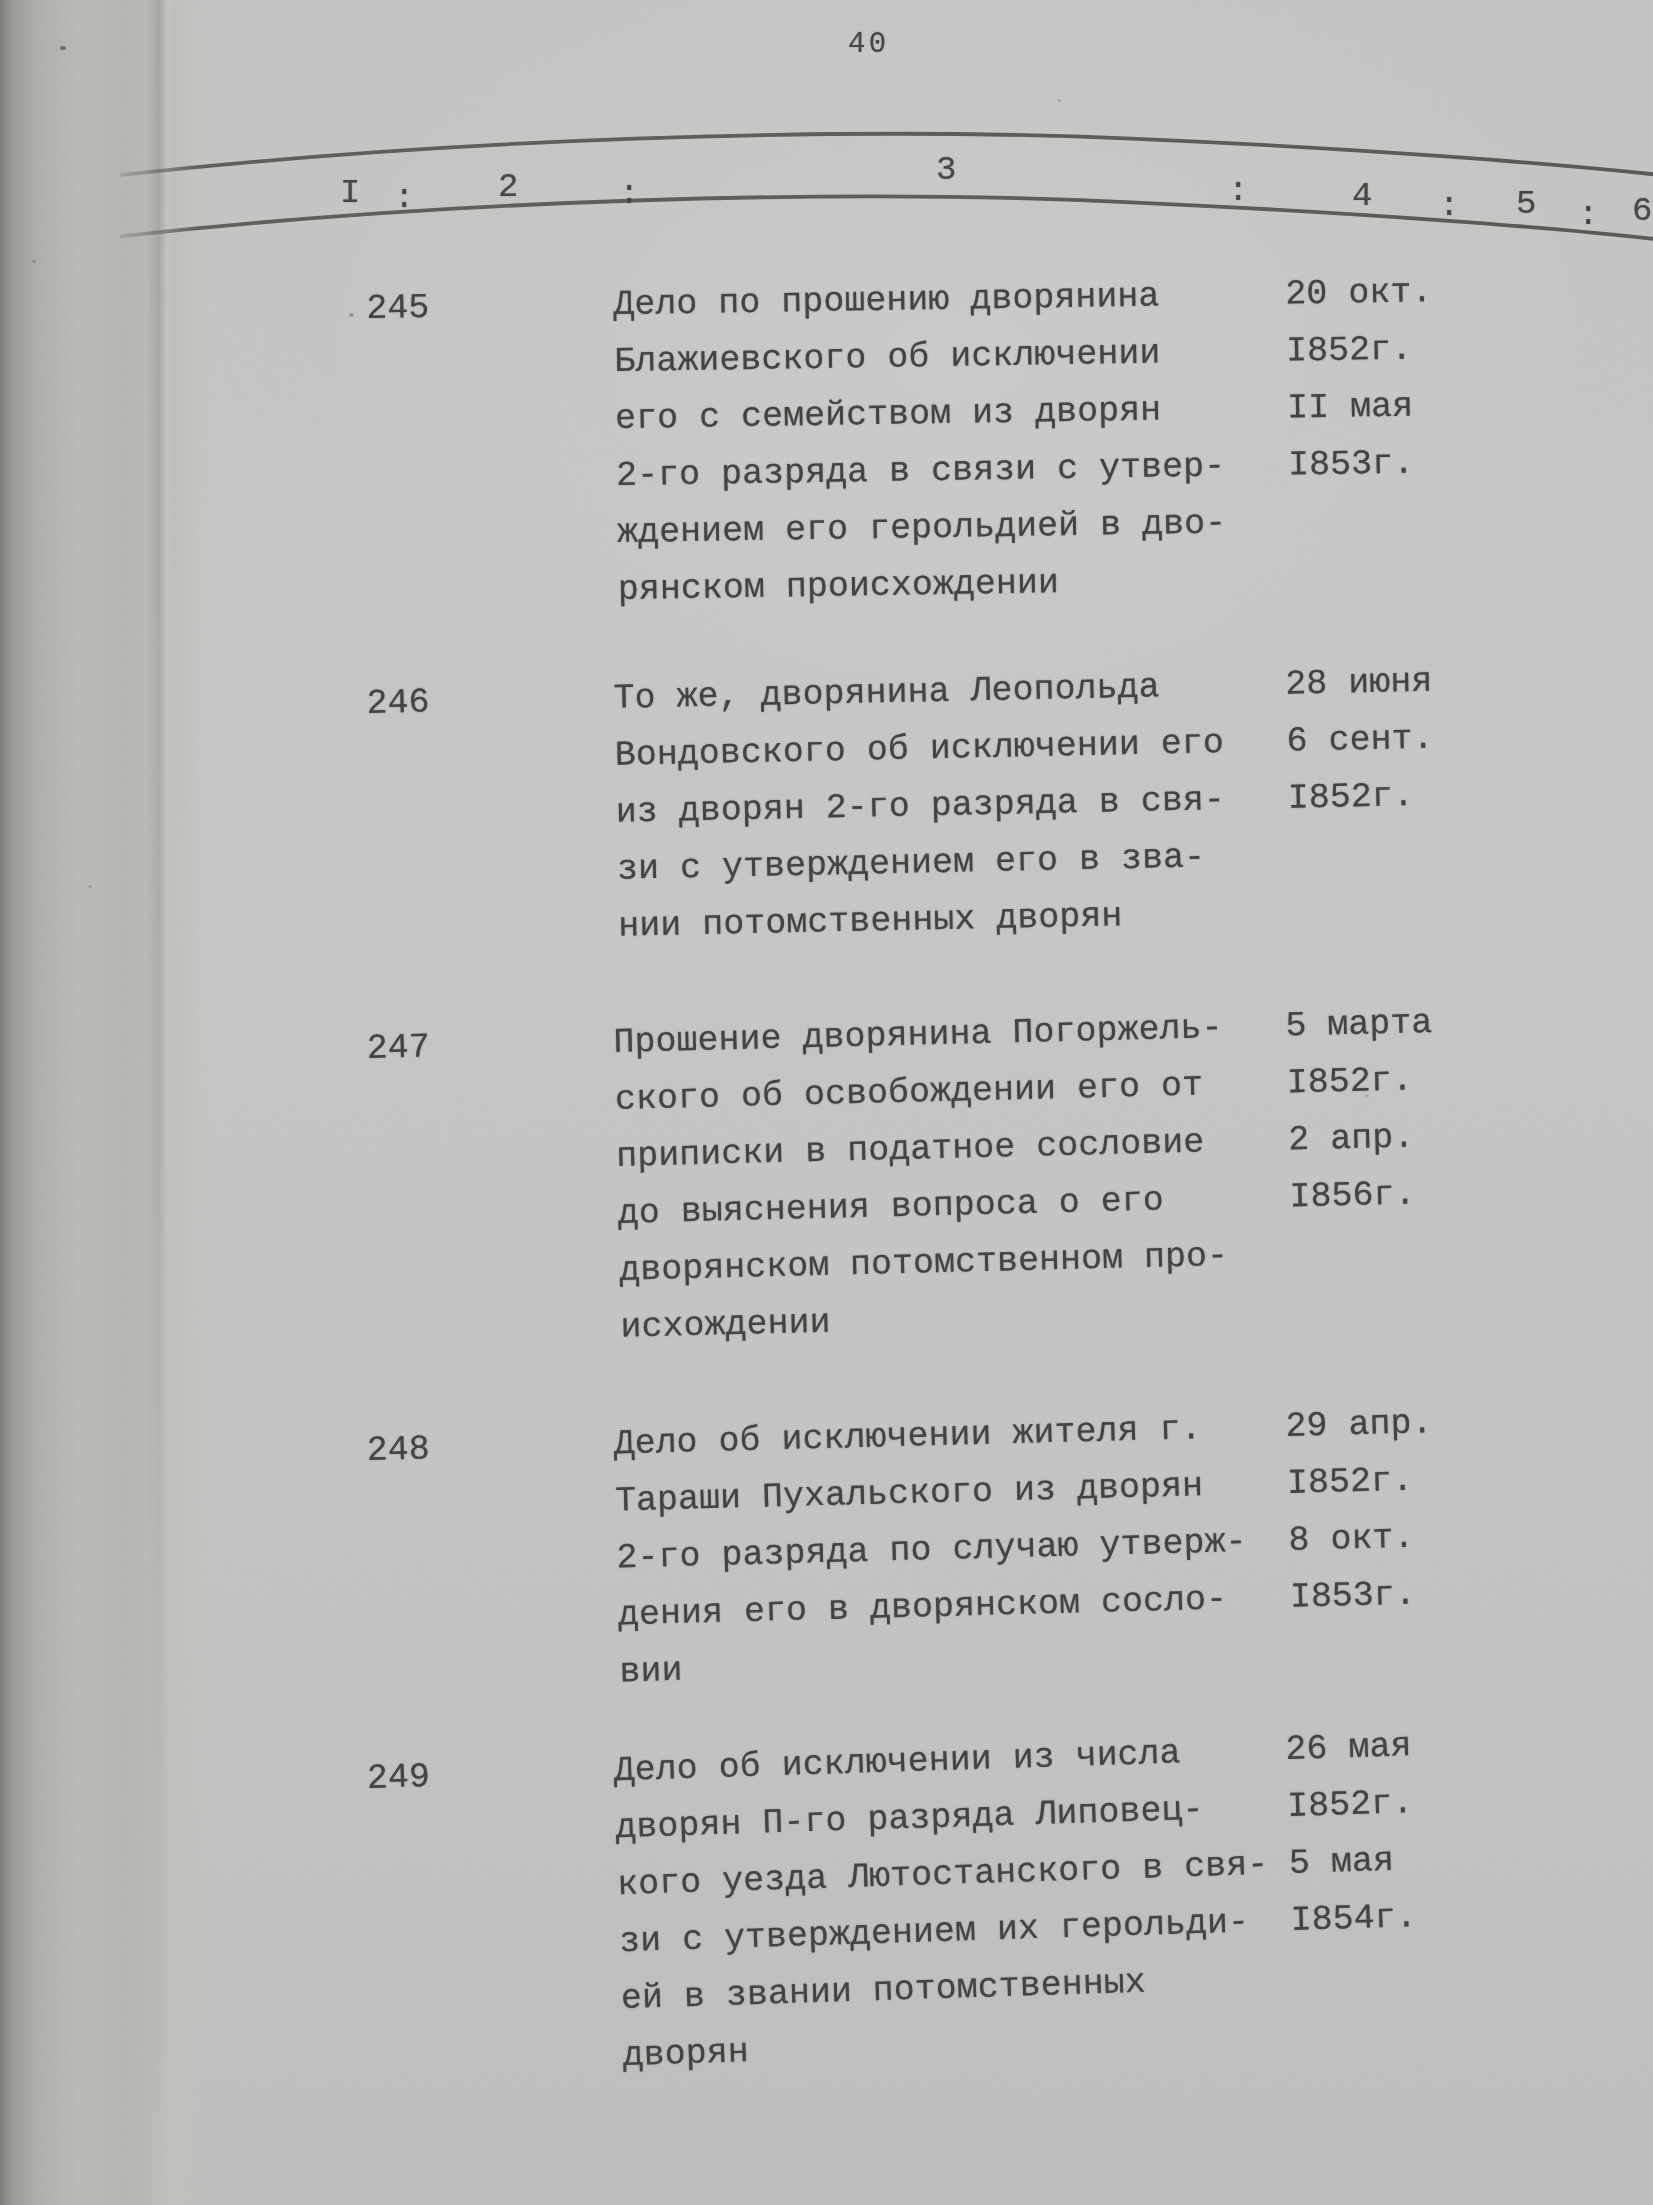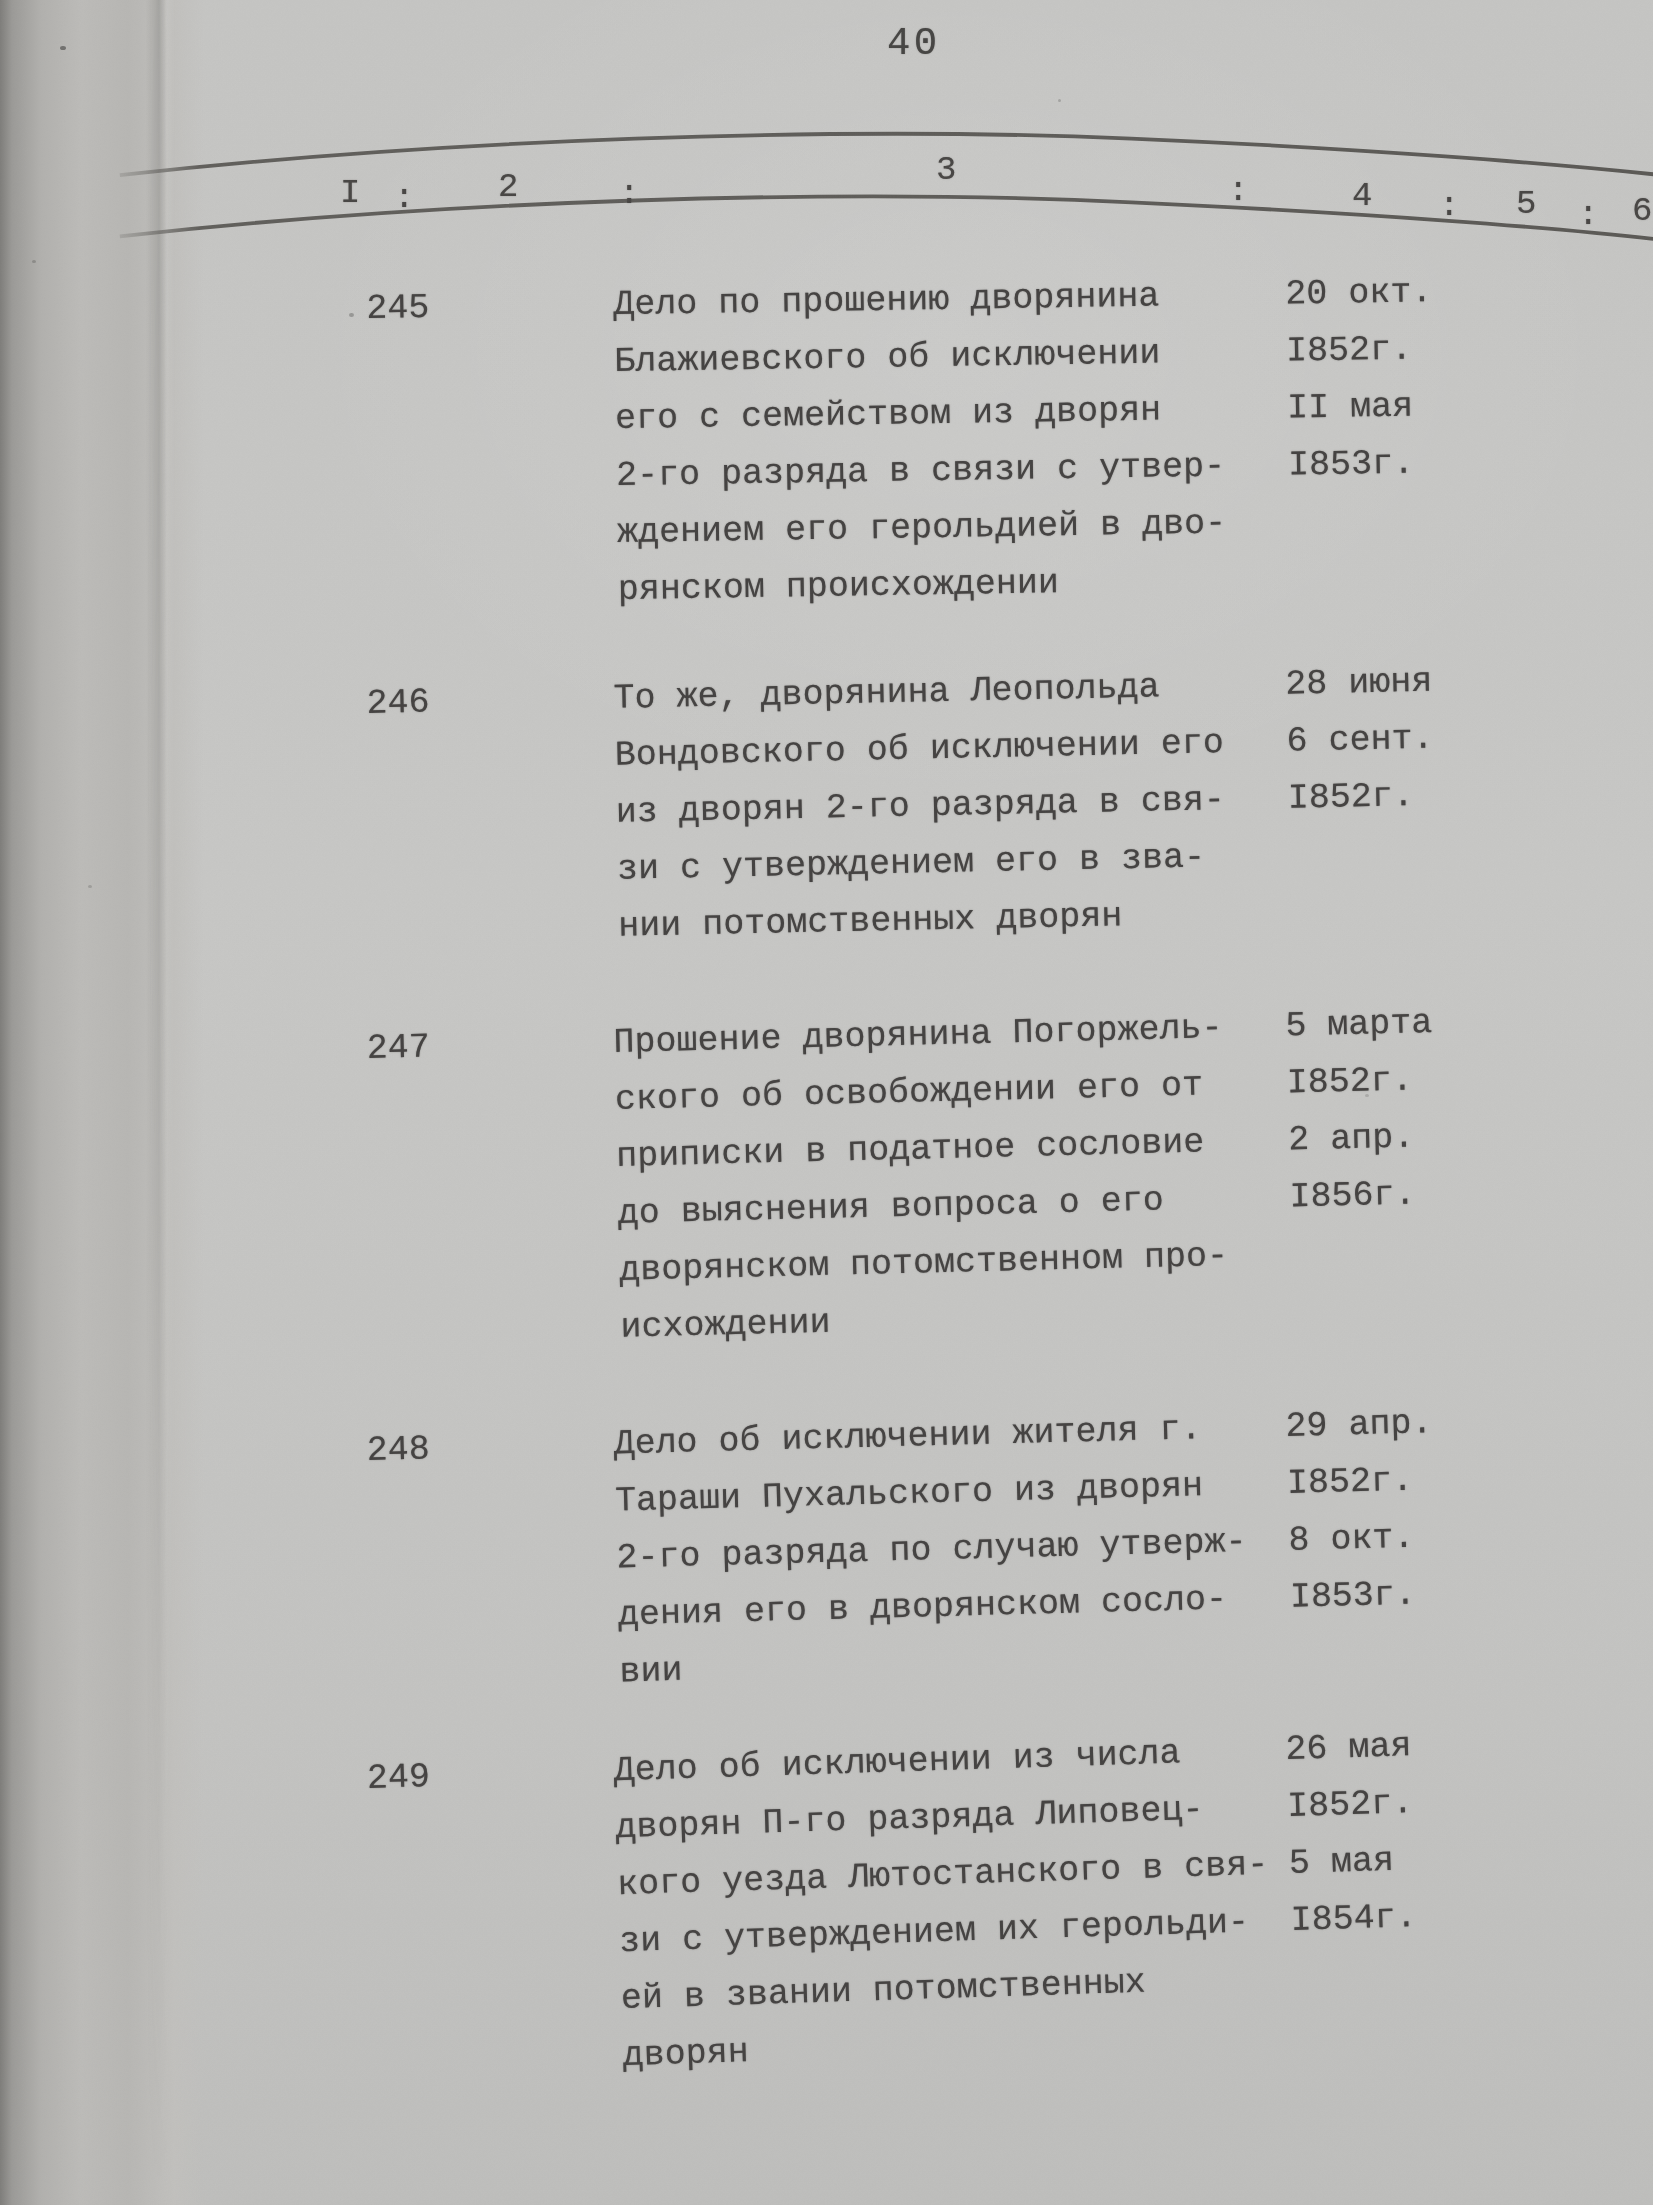--- a/index.html
+++ b/index.html
@@ -14,21 +14,21 @@
   .gutter{position:absolute;left:0;top:0;width:204px;height:2205px;
     background:linear-gradient(90deg,
       #7e7d7a 0px,#9b9a97 12px,#b2b1ae 41px,#bdbcb9 81px,
       #b8b7b4 128px,#c2c1be 174px,rgba(198,198,196,0) 204px);}
   
   .crease{position:absolute;left:146px;top:0;width:29px;height:2205px;
     background:linear-gradient(90deg, rgba(0,0,0,0), rgba(62,62,60,.20) 45%, rgba(255,255,255,.10) 72%, rgba(0,0,0,0));
     -webkit-mask-image:linear-gradient(180deg, rgba(0,0,0,.95), rgba(0,0,0,.5) 55%, rgba(0,0,0,.15) 80%, rgba(0,0,0,0));
     mask-image:linear-gradient(180deg, rgba(0,0,0,.95), rgba(0,0,0,.5) 55%, rgba(0,0,0,.15) 80%, rgba(0,0,0,0));}
   .noise{position:absolute;inset:0;opacity:.07;pointer-events:none;}
-  .pagenum{position:absolute;left:887px;top:18.7px;font-size:39px;line-height:51px;
+  .pagenum{position:absolute;left:848px;top:18.7px;font-size:29px;line-height:51px;
     color:#454442;text-shadow:0 0 1.3px rgba(64,62,59,.55);letter-spacing:3.4px;text-align:center;}
   .rules{position:absolute;left:0;top:0;pointer-events:none;}
   .hcol{position:absolute;font-size:34px;line-height:39px;color:#474543;
     text-shadow:0 0 1.3px rgba(64,62,59,.5);}
   .hcol.i-0{left:340px;top:174px}
   .hcol.i-1{left:394px;top:179px}
   .hcol.i-2{left:498px;top:168px}
   .hcol.i-3{left:619px;top:175px}
   .hcol.i-4{left:936px;top:151px}
   .hcol.i-5{left:1228px;top:172px}

